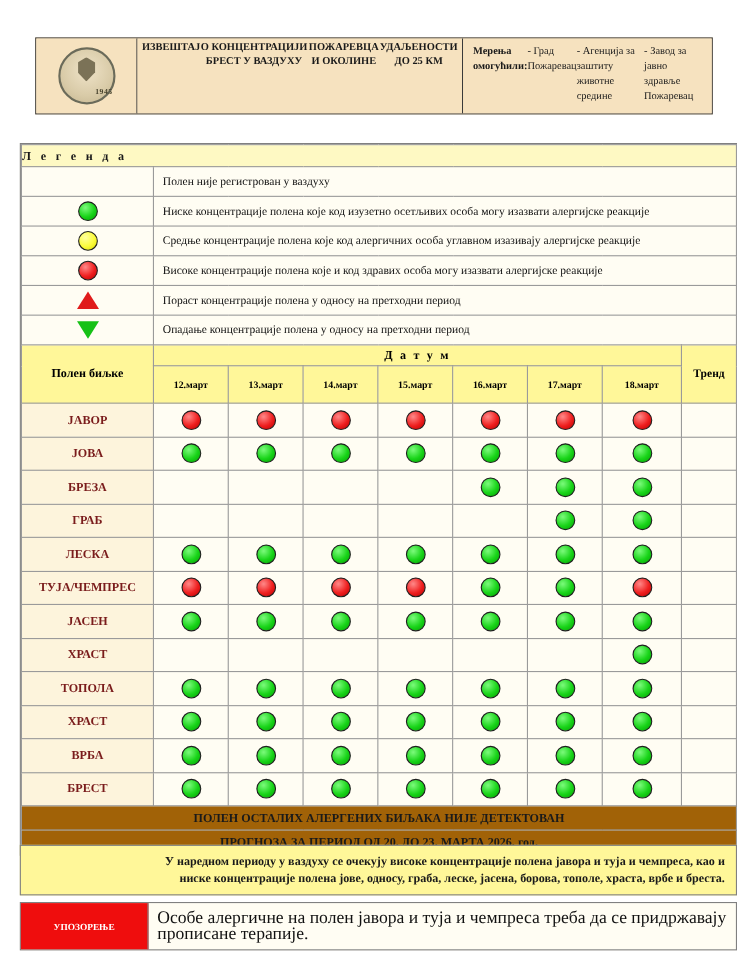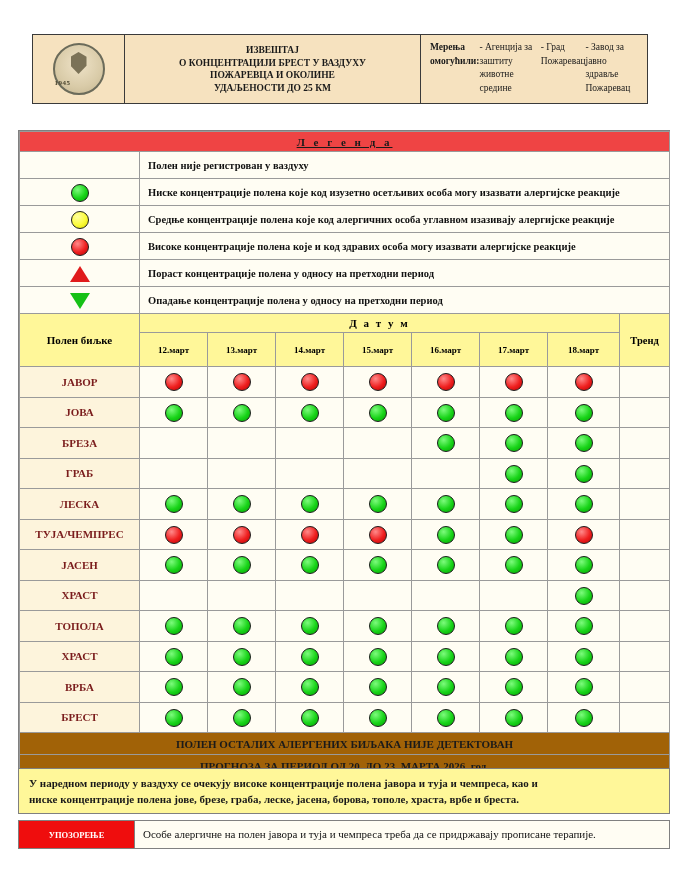--- a/index.html
+++ b/index.html
@@ -44,21 +44,21 @@
   }
   .seal {
     width: 52px;
     height: 52px;
     border-radius: 50%;
     border: 2px solid #6b6b5a;
     background: radial-gradient(circle at 50% 40%, #efe3c8 0%, #d9cba8 60%, #c3b48e 100%);
     position: relative;
     display: flex;
     align-items: flex-end;
-    justify-content: flex-start;
+    justify-content: flex-end;
     box-sizing: border-box;
   }
   .seal::before {
     content: "";
     position: absolute;
     left: 50%;
     top: 7px;
     transform: translateX(-50%);
     width: 16px;
     height: 22px;
@@ -71,21 +71,21 @@
     font-weight: bold;
     color: #4a452f;
     margin-bottom: 6px;
     letter-spacing: 0.5px;
   }
   .header-title {
     flex: 1;
     background: #f6e2bf;
     border-right: 1px solid #3a3a3a;
     display: flex;
-    flex-direction: column;
+    flex-direction: row;
     justify-content: center;
     box-sizing: border-box;
     padding: 2px 4px;
   }
   .header-title div {
     font-size: 9.5px;
     font-weight: bold;
     line-height: 12.5px;
     text-align: center;
     color: #1a1a1a;
@@ -122,33 +122,30 @@
     width: 100%;
     table-layout: fixed;
   }
   td, th {
     border: 1px solid #9a9a9a;
     padding: 0;
     box-sizing: border-box;
   }
 
   .legend-title {
-    background: #ef4444;
-    text-align: center;
+    background: #fef9c3;
     font-weight: bold;
     font-size: 11px;
     height: 20px;
     letter-spacing: 3px;
     color: #1a1a1a;
-    text-decoration: underline;
   }
   .legend-row td {
     height: 27px;
     background: #fffdf3;
-    font-weight: bold;
   }
   .legend-sym {
     width: 120px;
     text-align: center;
     vertical-align: middle;
   }
   .legend-txt {
     font-size: 10.5px;
     padding-left: 8px;
     color: #111;
@@ -249,21 +246,21 @@
     box-sizing: border-box;
     border: 1px solid #808080;
     background: #fff799;
     padding: 6px 10px;
   }
   .forecast p {
     margin: 0;
     font-size: 11px;
     font-weight: bold;
     line-height: 16px;
-    text-align: left;
+    text-align: right;
     color: #1a1a1a;
   }
 
   .warn {
     position: absolute;
     left: 18px;
     width: 652px;
     box-sizing: border-box;
     border: 1px solid #808080;
     display: flex;
@@ -279,21 +276,21 @@
     display: flex;
     align-items: center;
     justify-content: center;
     border-right: 1px solid #808080;
     box-sizing: border-box;
     text-align: center;
   }
   .warn-text {
     flex: 1;
     padding: 6px 8px;
-    font-size: 11px;
+    font-size: 16px;
     line-height: 15px;
     color: #111;
     box-sizing: border-box;
   }
 </style>
 </head>
 <body>
 
 <div class="page">
 
@@ -304,22 +301,22 @@
       </div>
     </div>
     <div class="header-title">
       <div>ИЗВЕШТАЈ</div>
       <div>О КОНЦЕНТРАЦИЈИ БРЕСТ У ВАЗДУХУ</div>
       <div>ПОЖАРЕВЦА И ОКОЛИНЕ</div>
       <div>УДАЉЕНОСТИ ДО 25 КМ</div>
     </div>
     <div class="header-credits">
       <div>Мерења омогућили:</div>
+      <div class="sub">- Град Пожаревац</div>
       <div class="sub">- Агенција за заштиту животне средине</div>
-      <div class="sub">- Град Пожаревац</div>
       <div class="sub">- Завод за јавно здравље Пожаревац</div>
     </div>
   </div>
 
   <div class="sheet">
     <table>
       <colgroup>
         <col style="width:120px">
         <col style="width:68px">
           <col style="width:68px">
@@ -518,21 +515,21 @@
       </tr>
       <tr class="note-row">
         <td colspan="9">ПРОГНОЗА ЗА ПЕРИОД ОД 20. ДО 23. МАРТА 2026. год.</td>
       </tr>
     </tbody>
       </table>
   </div>
 
   <div class="forecast" id="forecast-box" style="top: 768px;">
     <p>У наредном периоду у ваздуху се очекују високе концентрације полена јавора и туја и чемпреса,  као и</p>
-    <p>ниске концентрације полена јове, брезе, граба, леске, јасена, борова, тополе, храста, врбе и бреста.</p>
+    <p>ниске концентрације полена јове, односу, граба, леске, јасена, борова, тополе, храста, врбе и бреста.</p>
   </div>
 
   <div class="warn" id="warn-box" style="top: 820px;">
     <div class="warn-label">УПОЗОРЕЊЕ</div>
     <div class="warn-text">Особе алергичне на полен јавора и туја и чемпреса треба да се придржавају прописане терапије.</div>
   </div>
 
 </div>
 
 </body></html>

